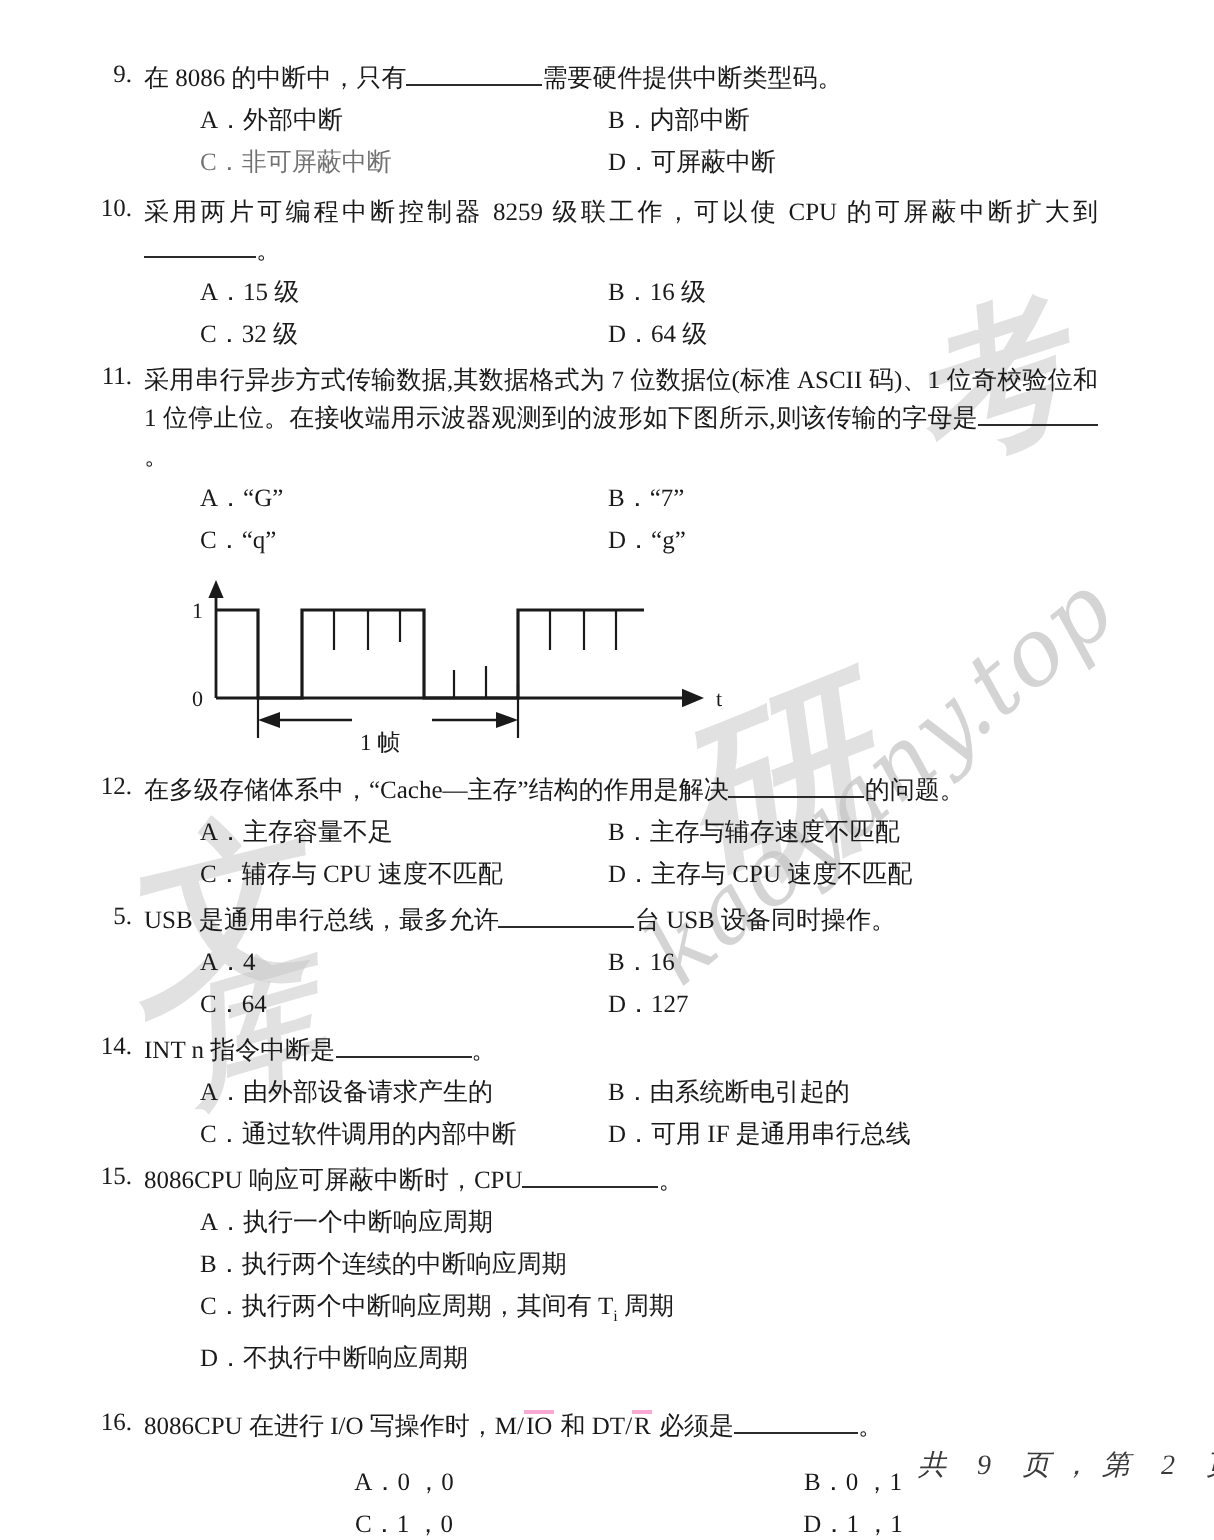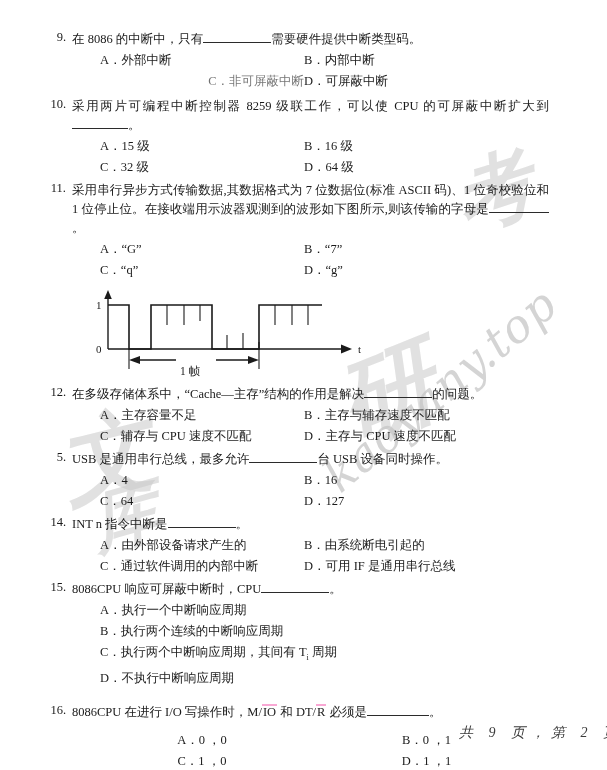--- a/index.html
+++ b/index.html
@@ -139,21 +139,21 @@
     <div class="q-num">9.</div>
     <div class="q-body">
       <span>在 8086 的中断中，只有</span><span class="blank w1"></span><span>需要硬件提供中断类型码。</span>
     </div>
     <ul class="opts">
       <li class="opt-row">
         <span class="opt-a"><span>A．</span><span>外部中断</span></span>
         <span class="opt-b"><span>B．</span><span>内部中断</span></span>
       </li>
       <li class="opt-row">
-        <span class="opt-a" style="opacity:.62;text-align:right;"><span>C．</span><span>非可屏蔽中断</span></span>
+        <span class="opt-a" style="opacity:.62;"><span>C．</span><span>非可屏蔽中断</span></span>
         <span class="opt-b"><span>D．</span><span>可屏蔽中断</span></span>
       </li>
     </ul>
   </div>
 
   <div class="q">
     <div class="q-num">10.</div>
     <div class="q-body">
       <span>采用两片可编程中断控制器 8259 级联工作，可以使 CPU 的可屏蔽中断扩大到</span><span class="blank w2"></span><span>。</span>
     </div>

